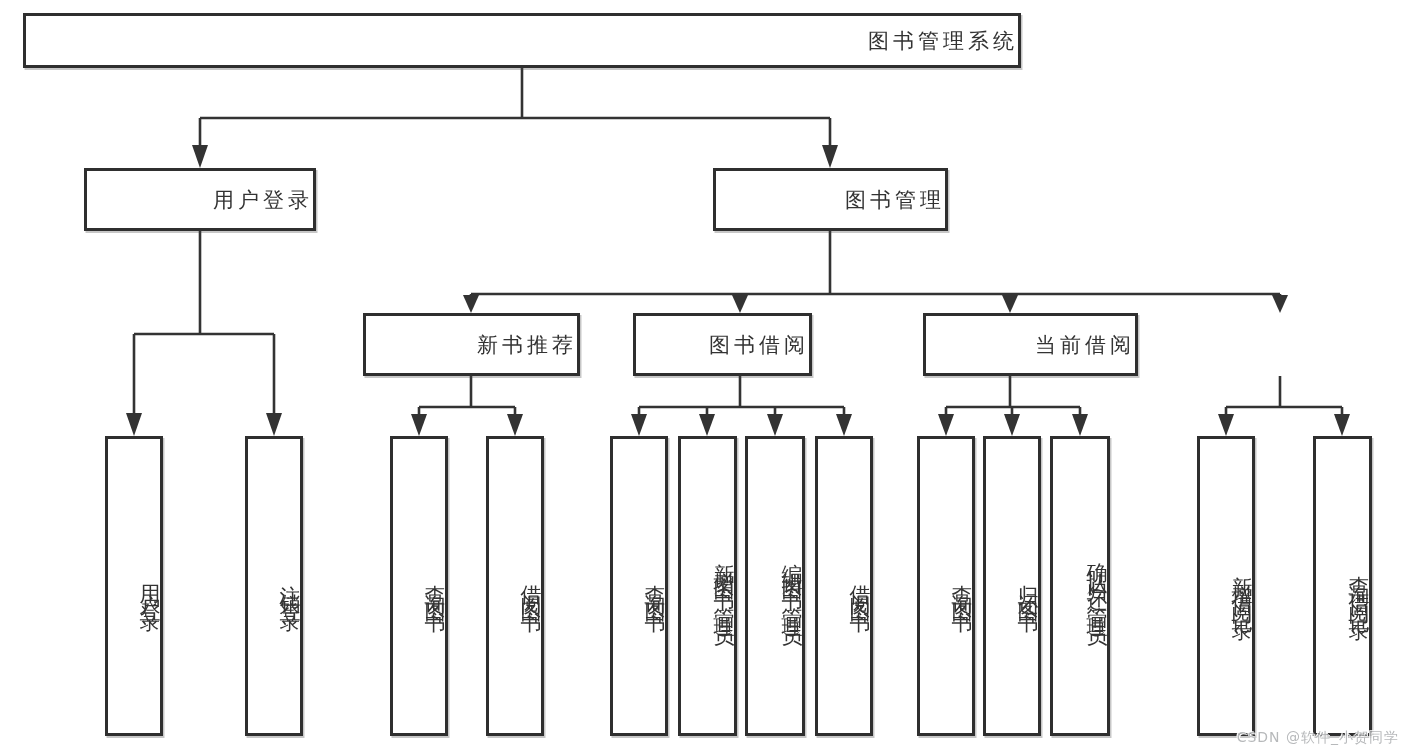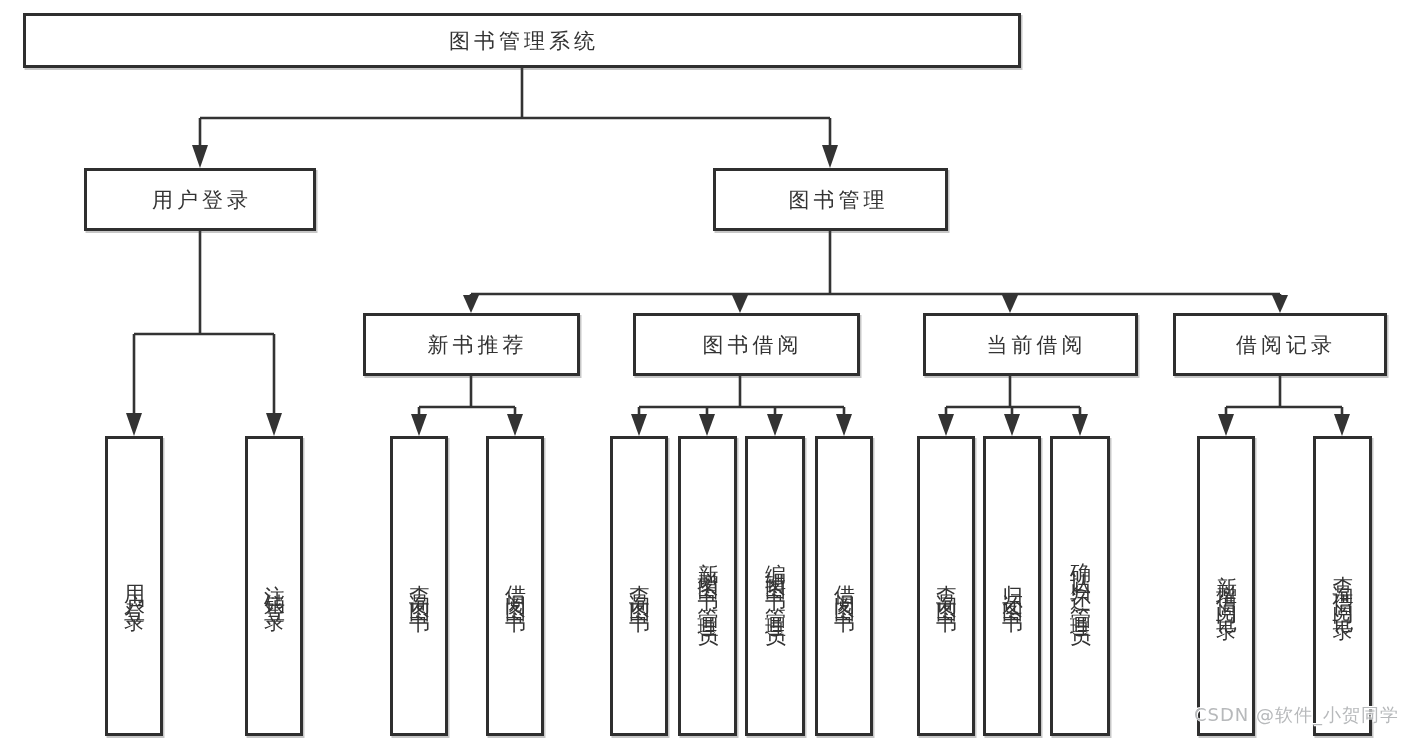--- a/index.html
+++ b/index.html
@@ -18,21 +18,21 @@
     z-index: 0;
   }
   .box {
     position: absolute;
     box-sizing: border-box;
     background: #ffffff;
     border: 3px solid #2f2f2f;
     box-shadow: 1.5px 2px 0 rgba(70,70,70,0.30);
     display: flex;
     align-items: center;
-    justify-content: center;
+    justify-content: flex-end;
     color: #333333;
     z-index: 1;
   }
   .h-label {
     font-size: 21px;
     letter-spacing: 4px;
     white-space: nowrap;
     text-indent: 4px; 
   }
   .root  { left: 23px;  top: 13px;  width: 998px; height: 55px; }
@@ -43,23 +43,23 @@
   .leaf .v-label {
     writing-mode: vertical-rl;
     text-orientation: mixed;
     font-size: 21px;
     letter-spacing: 9px;
     line-height: 1;
   }
   .watermark {
     position: absolute;
     right: 6px;
-    bottom: 20px;
+    bottom: 0;
     z-index: 3;
-    font-size: 18px;
+    font-size: 14px;
     letter-spacing: 1px;
     color: #b7b9bb;
     text-shadow: 1px 1px 0 #ffffff, -1px -1px 0 #ffffff;
     white-space: nowrap;
   }
   svg line    { stroke: #333333; stroke-width: 2.6px; }
   svg polygon { fill: #333333; }
 </style>
 </head>
 <body>
@@ -149,29 +149,26 @@
   <div class="box lvl2" style="left:84px; width:232px;">
     <span class="h-label">用户登录</span>
   </div>
   <div class="box lvl2" style="left:713px; width:235px;padding-left:12px;">
     <span class="h-label">图书管理</span>
   </div>
 
   <div class="box lvl3" style="left:363px; width:217px;">
     <span class="h-label">新书推荐</span>
   </div>
-  <div class="box lvl3" style="left:633px; width:227px;">
+  <div class="box lvl3" style="left:633px; width:179px;">
     <span class="h-label">图书借阅</span>
   </div>
   <div class="box lvl3" style="left:903px; width:215px;margin-left:20px;">
     <span class="h-label">当前借阅</span>
   </div>
-  <div class="box lvl3" style="left:1173px; width:214px;">
-    <span class="h-label">借阅记录</span>
-  </div>
 
   <div class="box leaf" style="left:105px; width:58px;">
     <span class="v-label">用户登录</span>
   </div>
   <div class="box leaf" style="left:245px; width:58px;">
     <span class="v-label">注销登录</span>
   </div>
 
   <div class="box leaf" style="left:390px; width:58px;">
     <span class="v-label">查询图书</span>

